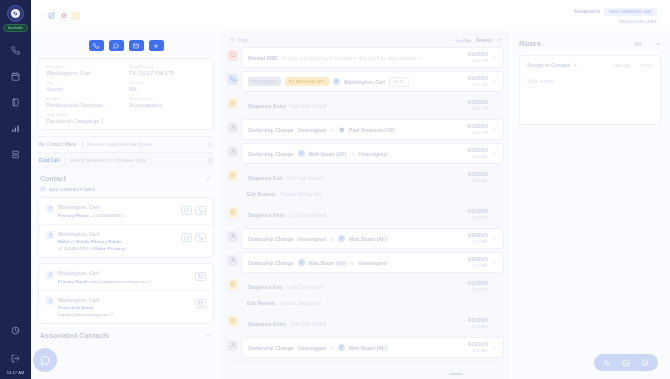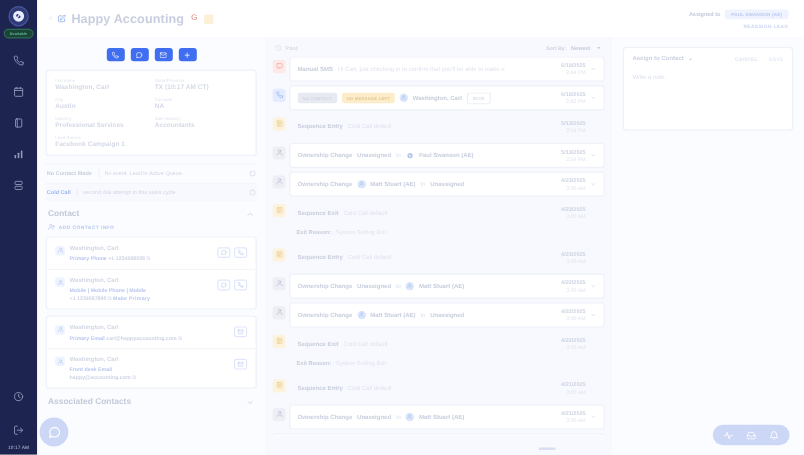--- a/index.html
+++ b/index.html
@@ -283,21 +283,20 @@
 
   <div class="topbar">
     <div class="tb-left">
       <span class="tb-dot">☆</span>
       <span class="tb-edit">
         <svg width="7" height="7" viewBox="0 0 24 24" fill="none" stroke="currentColor" stroke-width="2.2" stroke-linecap="round" stroke-linejoin="round">
             <path d="M11 4H5a2 2 0 00-2 2v13a2 2 0 002 2h13a2 2 0 002-2v-6"></path>
             <path d="M18.5 2.5a2.1 2.1 0 013 3L12 15l-4 1 1-4 9.5-9.5z"></path>
           </svg>
       </span>
-      <span class="tb-title">Happy Accounting</span>
       <span class="tb-g">G</span>
       <span class="tb-sq"></span>
     </div>
     <div class="tb-right">
       <div class="tb-assign-row">
         <span class="tb-assign-lbl">Assigned to</span>
         <span class="tb-assign-chip">PAUL SWANSON (AE)</span>
       </div>
       <div class="tb-reassign">REASSIGN LEAD</div>
     </div>
@@ -906,20 +905,31 @@
           
           
         </div>
       </div>
 
     </div>
     <div class="scroll-hint"></div>
   </div>
 
   <div class="notes">
+    <div class="n-head">
+      <span class="n-title">Notes</span>
+      <div class="n-filter">
+        <span class="fv">All</span>
+        <span class="cv">
+          <svg width="6" height="6" viewBox="0 0 24 24" fill="currentColor">
+              <polygon points="6 9 18 9 12 16"></polygon>
+            </svg>
+        </span>
+      </div>
+    </div>
     <div class="n-box">
       <div class="n-box-head">
         <span class="n-assign">Assign to Contact</span>
         <span class="n-assign-cv">
           <svg width="5" height="5" viewBox="0 0 24 24" fill="currentColor">
               <polygon points="6 9 18 9 12 16"></polygon>
             </svg>
         </span>
         <div class="n-actions">
           <span class="n-act">CANCEL</span>

